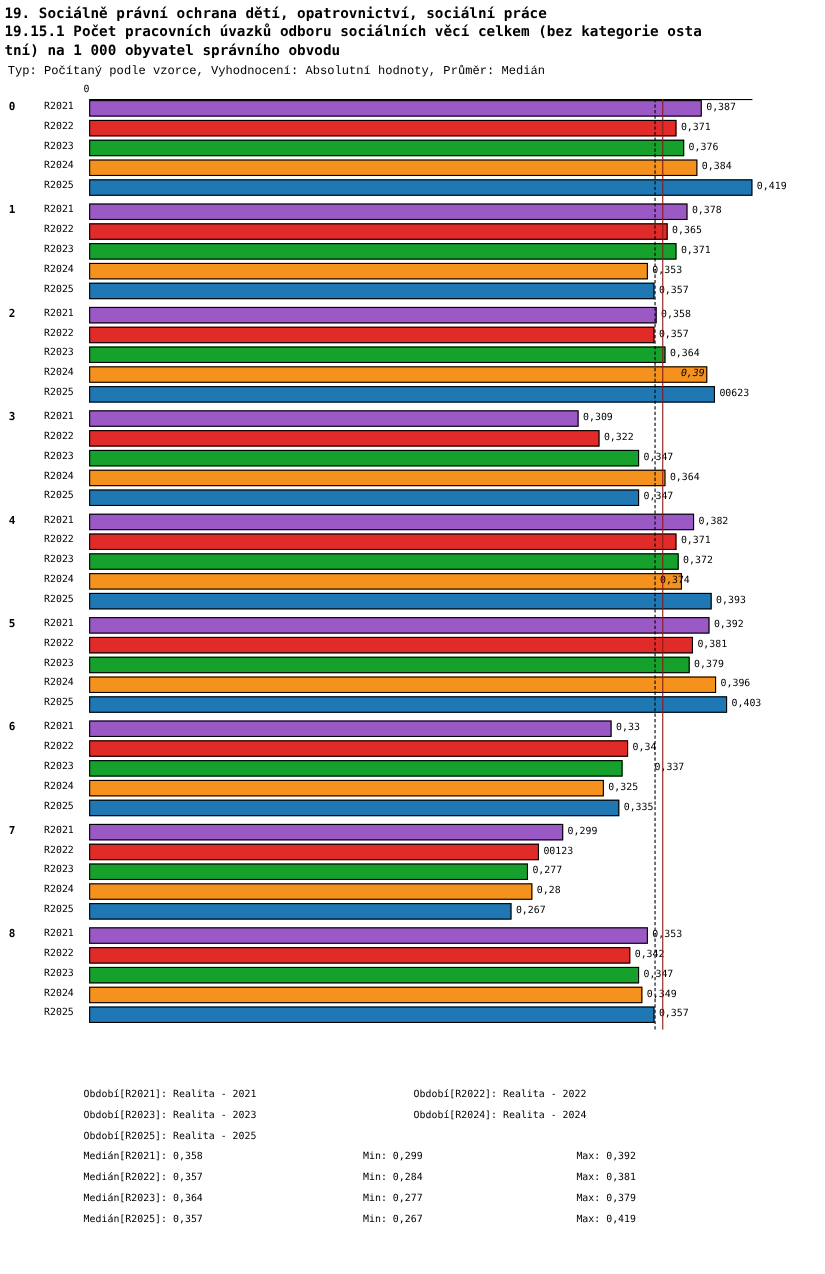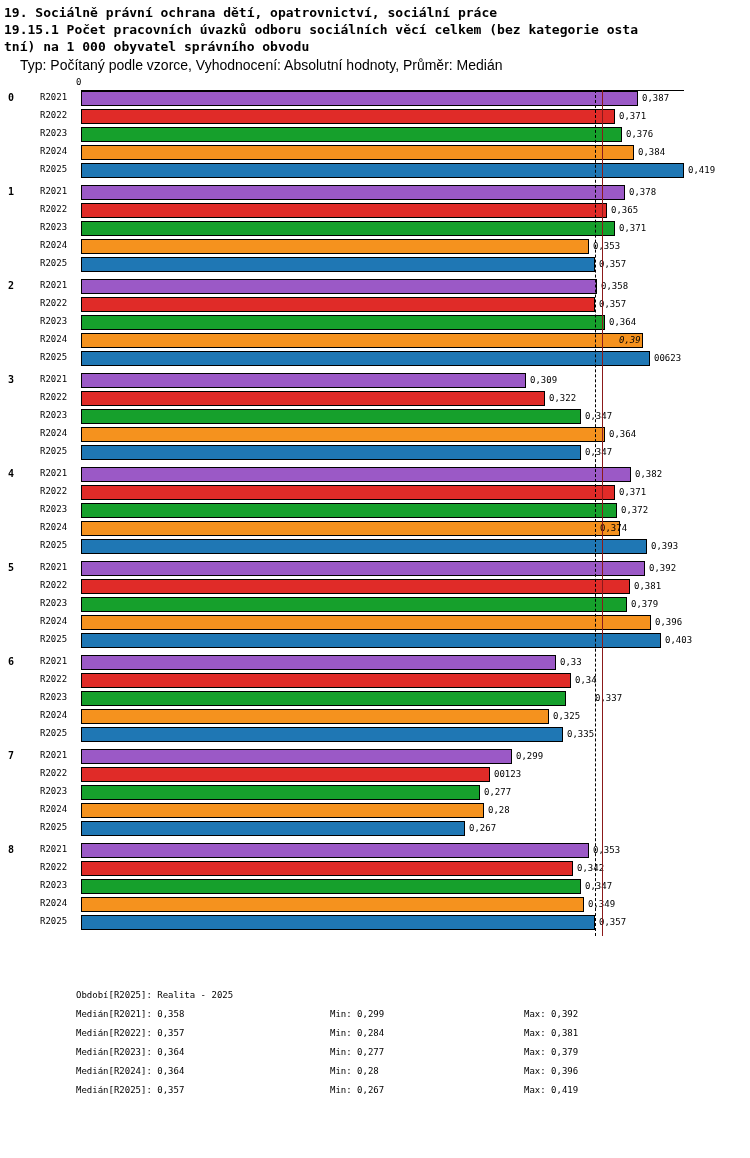--- a/index.html
+++ b/index.html
@@ -21,25 +21,25 @@
     padding: 4px 4px 0 4px;
   }
   .title-line {
     font-size: 13px;
     font-weight: bold;
     line-height: 17px;
     letter-spacing: 0px;
     white-space: nowrap;
   }
   .subtitle {
-    font-size: 14px;
+    font-size: 11px;
     line-height: 12px;
     margin-top: 4px;
-    margin-left: 16px;
-    font-family: Liberation Sans, sans-serif;
+    margin-left: 3px;
+    font-family: Liberation Mono, monospace;
   }
 
   
   .chart-wrap {
     position: relative;
     margin-top: 6px;
     height: 868px;
   }
   .axis-zero-label {
     position: absolute;
@@ -381,43 +381,46 @@
         <div class="bar-value" style="left: 599px;">0,357</div>
       </div>
       <div class="vline median" style="left: 595px; height: 846px;"></div>
       <div class="vline avg" style="left: 602px; height: 846px;"></div>
     </div>
 </div>
 
 <div class="footer">
   <div class="legend-grid" id="legend-grid">
       <div class="legend-row">
+        <span class="legend-col-a">Období[R2021]: Realita - 2021</span>
+        <span class="legend-col-b">Období[R2022]: Realita - 2022</span>
+      </div>
+      <div class="legend-row">
+        <span class="legend-col-a">Období[R2023]: Realita - 2023</span>
+        <span class="legend-col-b">Období[R2024]: Realita - 2024</span>
+      </div>
+      <div class="legend-row">
         <span class="legend-col-a">Období[R2025]: Realita - 2025</span>
       </div>
     </div>
   <div id="stats-grid">
       <div class="stat-row">
         <span class="stat-med">Medián[R2021]: 0,358</span>
         <span class="stat-min">Min: 0,299</span>
         <span class="stat-max">Max: 0,392</span>
       </div>
       <div class="stat-row">
         <span class="stat-med">Medián[R2022]: 0,357</span>
         <span class="stat-min">Min: 0,284</span>
         <span class="stat-max">Max: 0,381</span>
       </div>
       <div class="stat-row">
         <span class="stat-med">Medián[R2023]: 0,364</span>
         <span class="stat-min">Min: 0,277</span>
         <span class="stat-max">Max: 0,379</span>
       </div>
       <div class="stat-row">
-        <span class="stat-med">Medián[R2024]: 0,364</span>
-        <span class="stat-min">Min: 0,28</span>
-        <span class="stat-max">Max: 0,396</span>
-      </div>
-      <div class="stat-row">
         <span class="stat-med">Medián[R2025]: 0,357</span>
         <span class="stat-min">Min: 0,267</span>
         <span class="stat-max">Max: 0,419</span>
       </div>
     </div>
 </div>
 
 </body></html>

